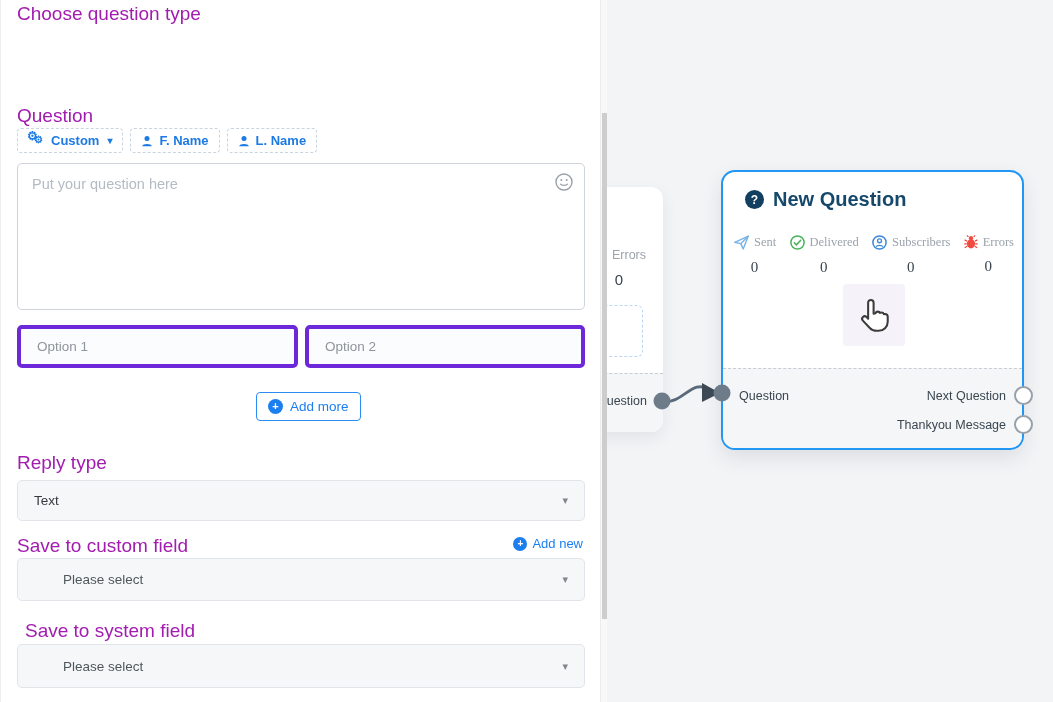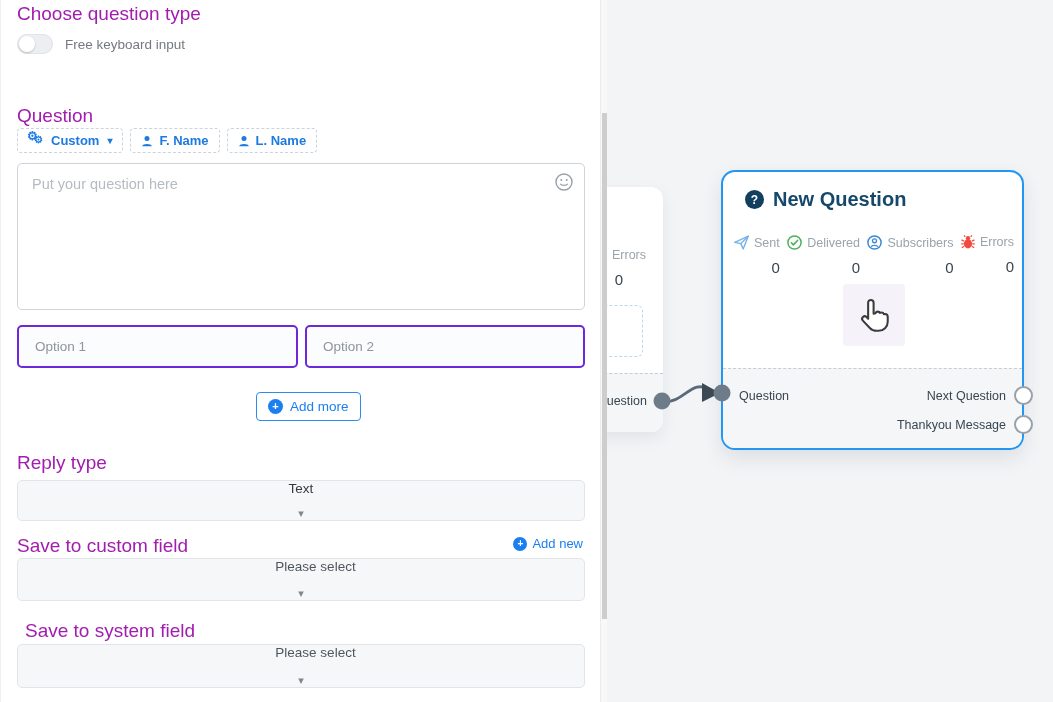--- a/index.html
+++ b/index.html
@@ -24,27 +24,27 @@
   .gears{position:relative;display:inline-block;width:17px;height:15px;color:#1d7ae2;}
   .gears .g1{position:absolute;left:-1px;top:-4px;font-size:12px;}
   .gears .g2{position:absolute;left:6px;top:1px;font-size:10px;}
   .chip .caret{font-size:10px;color:#1d7ae2;margin-left:2px;}
 
   .qbox{position:absolute;left:16px;top:163px;width:568px;height:147px;border:1px solid #ced4da;border-radius:5px;box-sizing:border-box;background:#fff;}
   .qbox textarea{width:100%;height:100%;border:none;outline:none;resize:none;background:transparent;font-family:"Liberation Sans",sans-serif;font-size:14.5px;color:#343a40;padding:12px 14px;box-sizing:border-box;}
   .qbox textarea::placeholder{color:#b4bbc2;}
   .emoji-btn{position:absolute;right:10px;top:8px;width:20px;height:20px;cursor:pointer;}
 
-  .opt{position:absolute;height:43px;border:2px solid #6d28d9;background:#fbfcfd;border-radius:5px;box-sizing:border-box;font-family:"Liberation Sans",sans-serif;font-size:13.5px;color:#7a838b;padding:0 16px;outline:none;}
+  .opt{position:absolute;height:43px;border:4px solid #6d28d9;background:#fbfcfd;border-radius:5px;box-sizing:border-box;font-family:"Liberation Sans",sans-serif;font-size:13.5px;color:#7a838b;padding:0 16px;outline:none;}
   .opt::placeholder{color:#8d959d;}
 
   .add-more{position:absolute;left:255px;top:392px;display:inline-flex;align-items:center;gap:7px;padding:4px 11px;height:29px;box-sizing:border-box;border:1px solid #2a8df2;border-radius:4px;background:#fff;color:#1b7ff0;font-size:13.5px;cursor:pointer;}
   .plus-circle{display:inline-flex;align-items:center;justify-content:center;width:15px;height:15px;border-radius:50%;background:#1b7ff0;color:#fff;font-size:11px;font-weight:bold;line-height:1;}
 
-  .select{position:absolute;left:16px;width:568px;background:#f6f7f9;border:1px solid #e1e5e9;border-radius:5px;box-sizing:border-box;display:flex;align-items:center;justify-content:space-between;padding:0 16px;cursor:pointer;flex-direction:column;}
+  .select{position:absolute;left:16px;width:568px;background:#f6f7f9;border:1px solid #e1e5e9;border-radius:5px;box-sizing:border-box;display:flex;align-items:center;justify-content:space-between;padding:0 16px;cursor:pointer;}
   .select .val{font-size:13.5px;color:#343a40;}
   .select .val.muted{color:#4f575e;margin-left:29px;}
   .select .caret{font-size:11px;color:#80878e;}
 
   .add-new{position:absolute;right:17px;display:inline-flex;align-items:center;gap:5px;color:#1b7ff0;font-size:13px;cursor:pointer;}
   .add-new .plus-circle{width:14px;height:14px;font-size:10px;}
 
   
   .scrollstrip{position:absolute;left:600px;top:0;width:7px;height:702px;background:#f8f8f8;border-left:1px solid #ececec;}
   .scrollthumb{position:absolute;left:1px;top:113px;width:6px;height:506px;background:#cdcdcd;}
@@ -58,21 +58,21 @@
   .peek-stat .stat-val{margin-top:8px;font-size:15px;color:#39434d;}
   .peek-dashed{position:absolute;right:20px;top:118px;width:120px;height:52px;border:1.5px dashed #bcd7f2;border-radius:6px;box-sizing:border-box;}
   .peek-footer{position:absolute;left:0;right:0;top:186px;bottom:0;background:#f4f6f8;border-top:1px dashed #c6cdd3;border-radius:0 0 12px 12px;}
   .peek-out-label{position:absolute;right:16px;top:20px;font-size:12.5px;color:#3a4650;white-space:nowrap;}
 
   .nq-card{position:absolute;left:114px;top:170px;width:303px;height:280px;background:#fff;border:2px solid #2196f3;border-radius:14px;box-sizing:border-box;box-shadow:0 8px 20px rgba(30,40,60,.10);z-index:2;cursor:pointer;}
   .nq-header{position:absolute;left:22px;top:16px;display:flex;align-items:center;gap:9px;}
   .q-badge{width:19px;height:19px;border-radius:50%;background:#123f60;color:#fff;font-size:12px;font-weight:bold;display:flex;align-items:center;justify-content:center;}
   .nq-title{font-size:20px;font-weight:700;color:#15486b;}
   .nq-stats{position:absolute;left:10px;right:8px;top:62px;display:flex;justify-content:space-between;}
-  .stat-col{text-align:right;}
+  .stat-col{text-align:center;font-family:Liberation Serif, serif;}
   .stat-top{display:flex;align-items:center;justify-content:center;gap:4px;font-size:12.5px;color:#9ba3ac;white-space:nowrap;}
   .stat-val{margin-top:8px;font-size:15px;color:#39434d;}
   .cursor-spot{position:absolute;left:120px;top:112px;width:62px;height:62px;background:#f5f3f9;border-radius:3px;display:flex;align-items:center;justify-content:center;}
   .nq-footer{position:absolute;left:0;right:0;top:196px;bottom:0;background:#f4f6f8;border-top:1px dashed #c6cdd3;border-radius:0 0 12px 12px;}
   .in-label{position:absolute;left:16px;top:20px;font-size:12.5px;color:#3a4650;}
   .out-label-1{position:absolute;right:16px;top:20px;font-size:12.5px;color:#3a4650;white-space:nowrap;}
   .out-label-2{position:absolute;right:16px;top:49px;font-size:12.5px;color:#3a4650;white-space:nowrap;}
   .port-ring{position:absolute;right:-11px;width:15px;height:15px;border:2.5px solid #98a1aa;background:#fff;border-radius:50%;cursor:pointer;}
   .ring-1{top:17px;}
   .ring-2{top:46px;}
@@ -81,26 +81,20 @@
 </style>
 </head>
 <body>
 
 <div class="app">
 
   <div class="panel">
 
     <div class="sec-label" style="left:16px;top:3px;">Choose question type</div>
 
-    <div class="toggle-row" style="top:33px;">
-      <div class="toggle off">
-          <div class="knob"></div>
-        </div>
-      <span class="toggle-label-off">Free keyboard input</span>
-    </div>
 
 
     <div class="sec-label" style="left:16px;top:105px;">Question</div>
 
     <div class="chips">
       <div class="chip">
         <span class="gears">
             <span class="g1">⚙</span>
             <span class="g2">⚙</span>
           </span>

